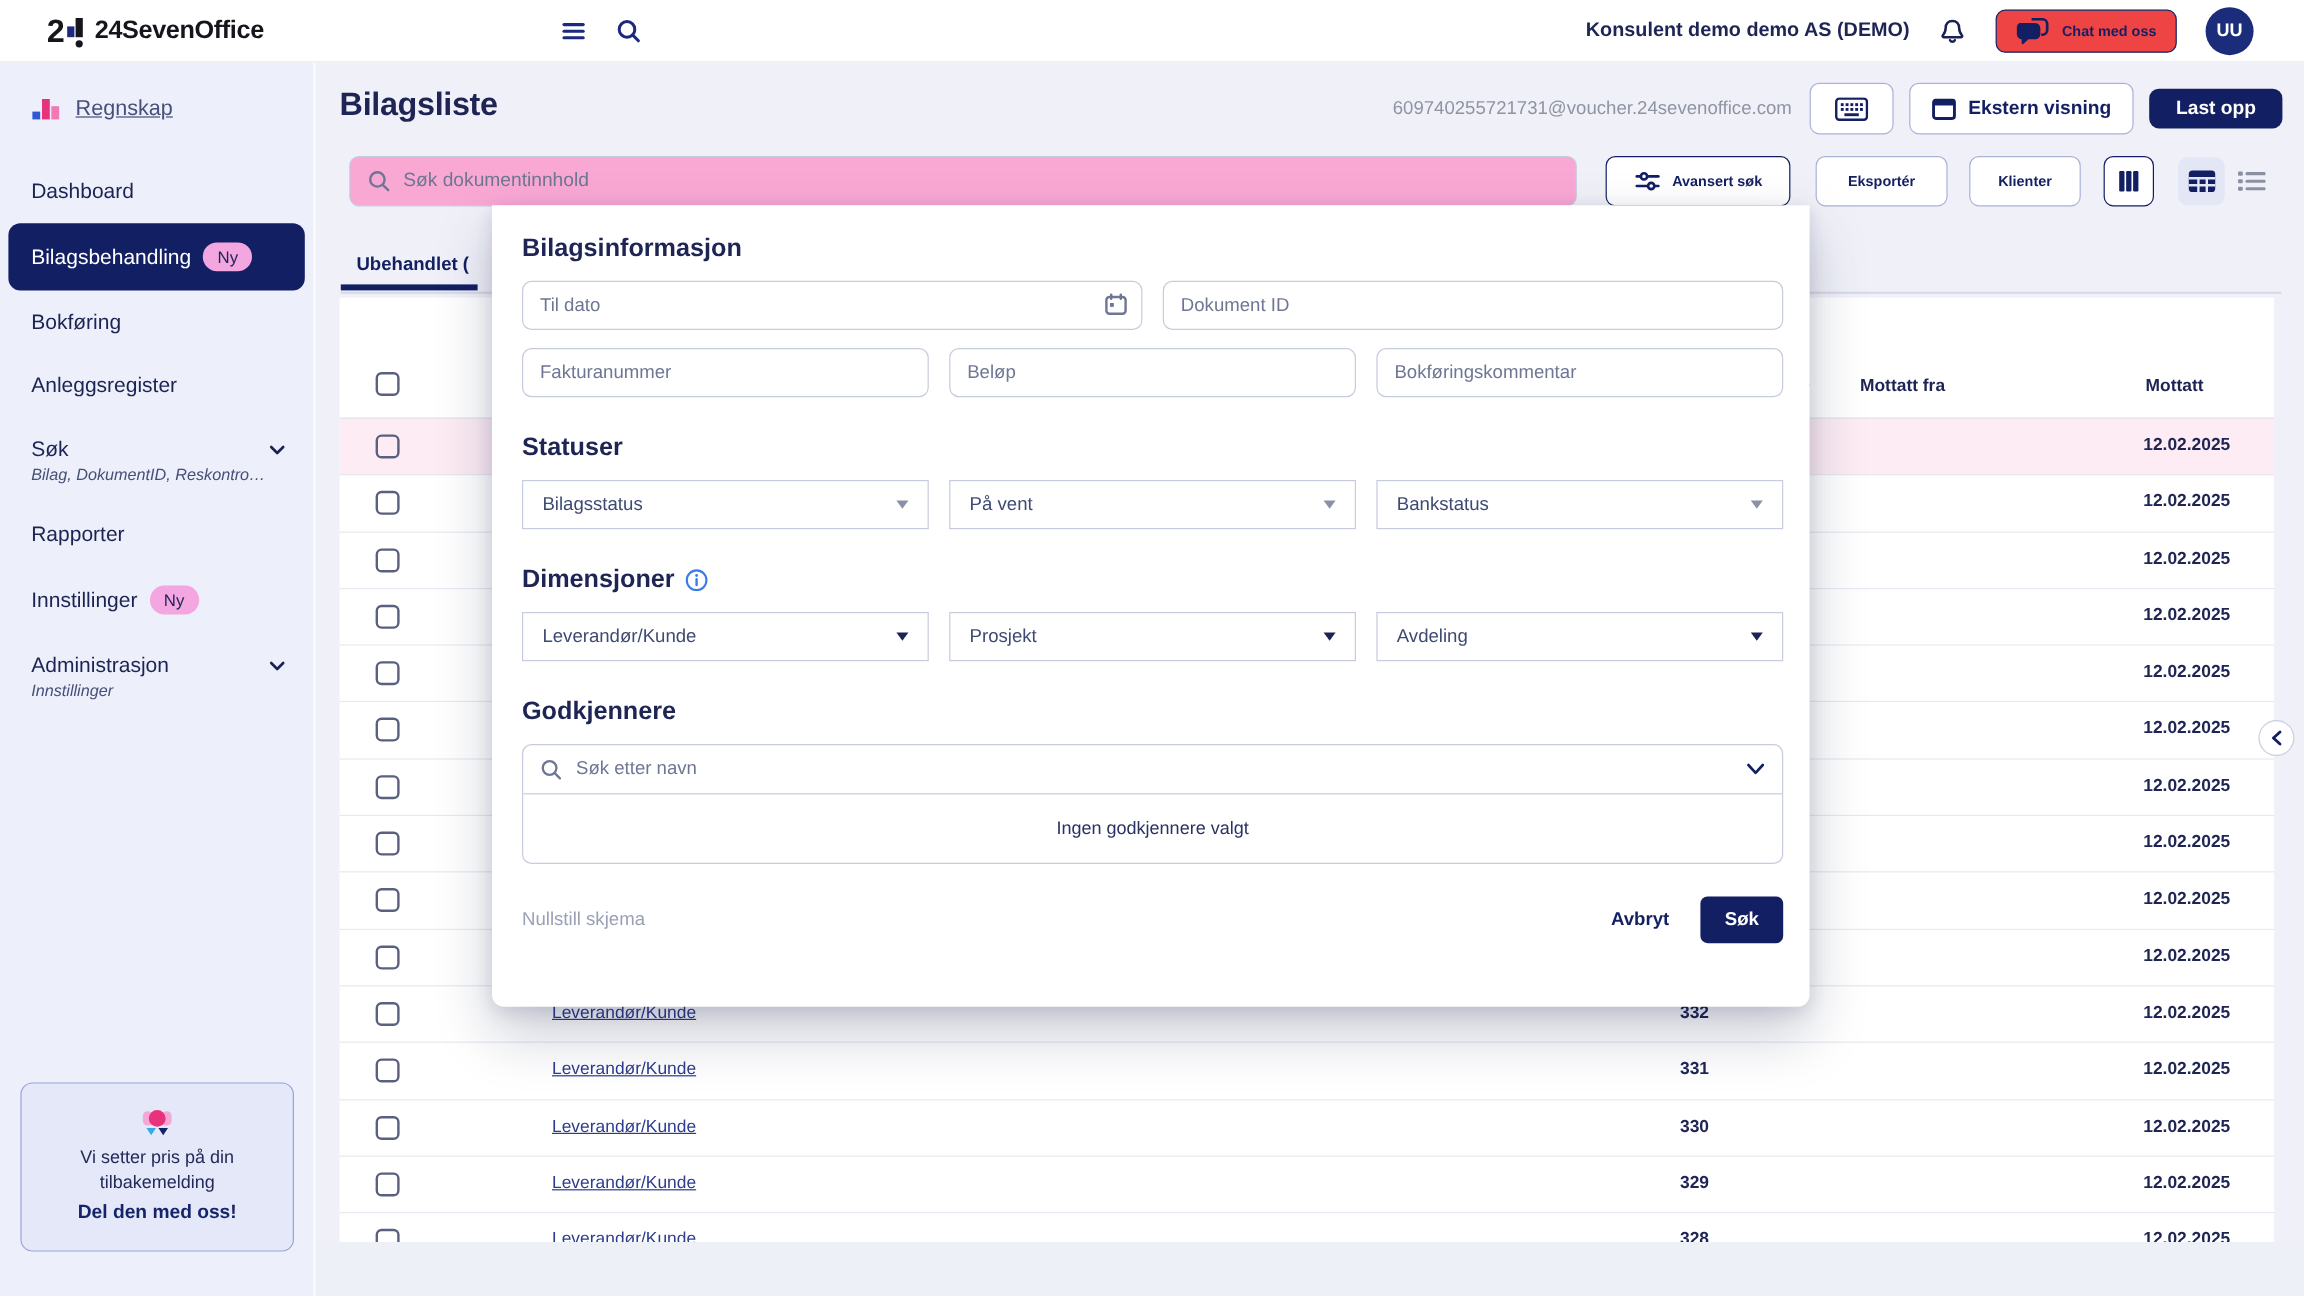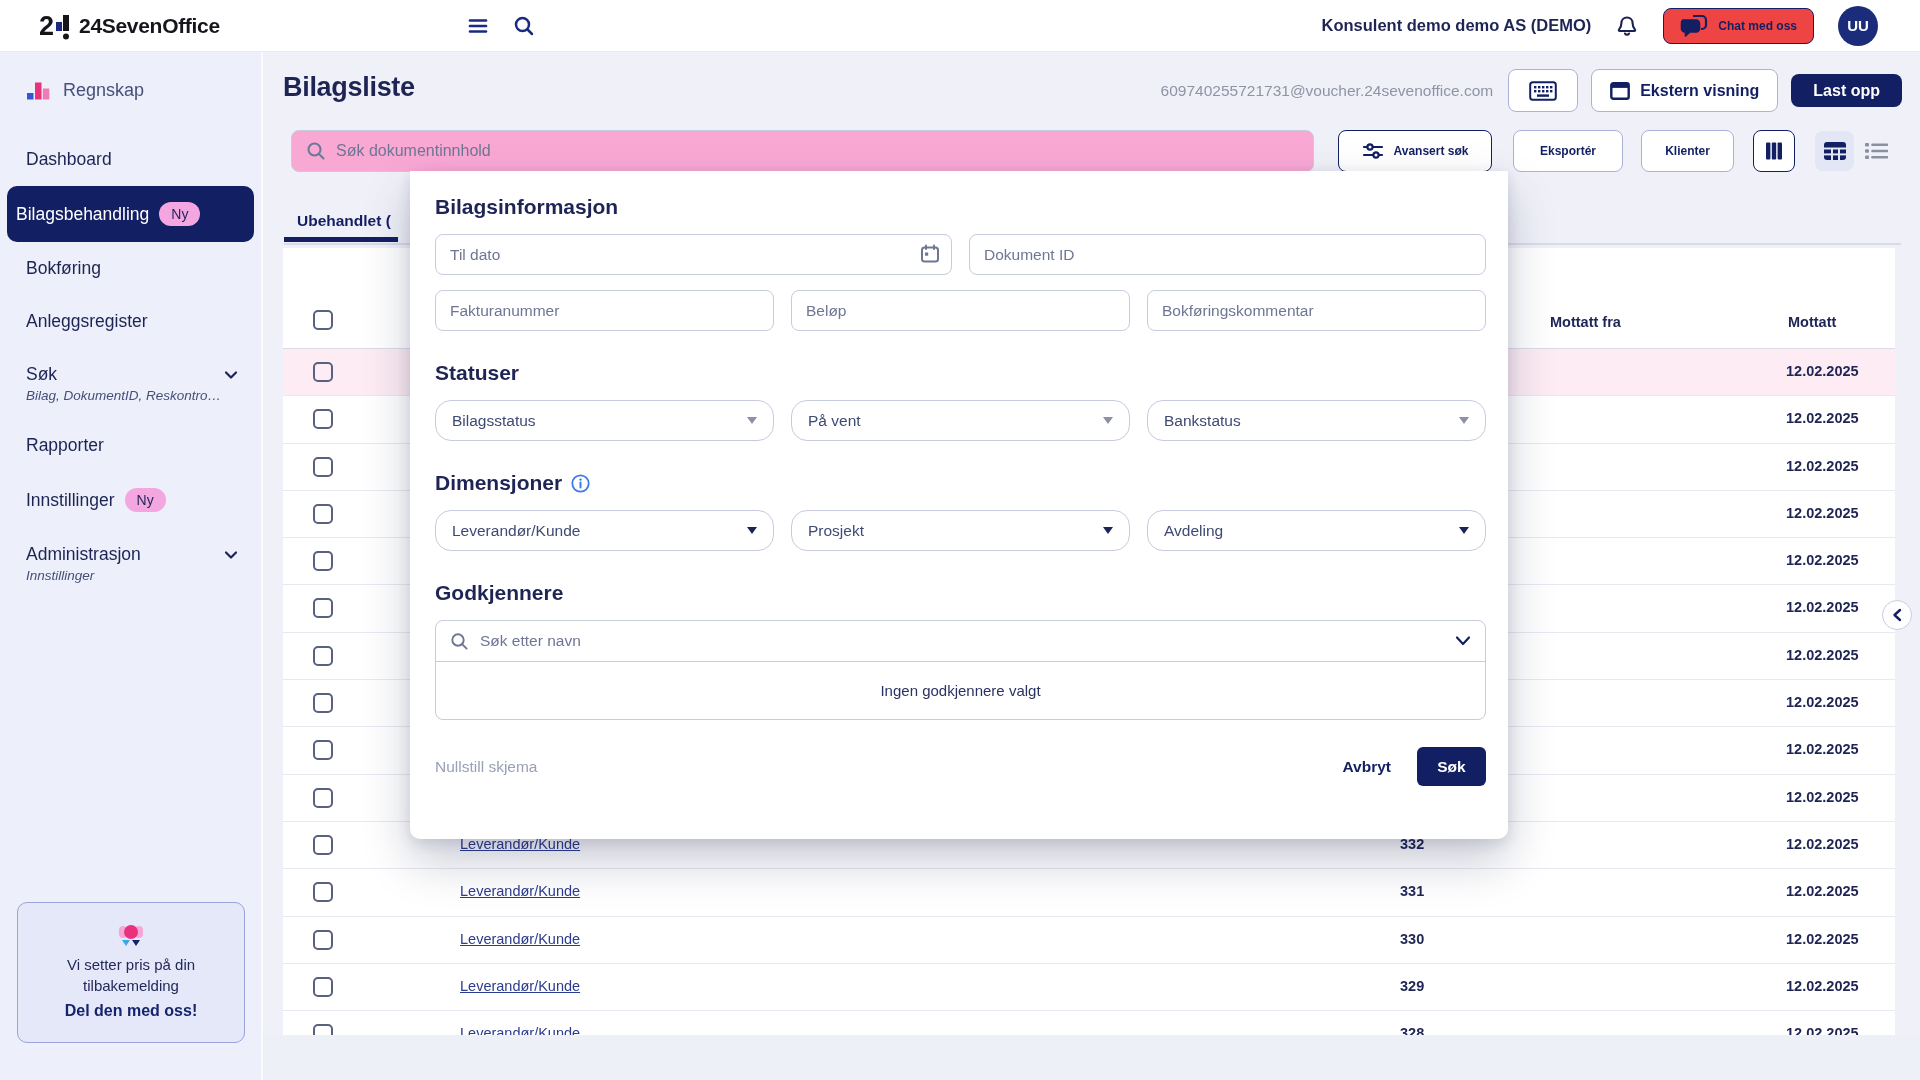--- a/index.html
+++ b/index.html
@@ -21,25 +21,25 @@
   .tb-icon{display:flex;align-items:center;justify-content:center;width:32px;height:32px;cursor:pointer;color:#1b2a80;}
   .tb-icon.menu{margin-left:242px;}
   .tb-icon.search{margin-left:14px;}
   .topbar-right{margin-left:auto;display:flex;align-items:center;gap:24px;margin-right:42px;}
   .company{font-size:16.5px;font-weight:700;color:var(--navy-text);}
   .chat-btn{display:flex;align-items:center;gap:10px;height:36px;padding:0 16px;border:1.5px solid var(--navy);border-radius:8px;background:#ef4444;color:var(--navy);font-size:12px;font-weight:700;cursor:pointer;}
   .avatar{width:40px;height:40px;border-radius:50%;background:#1b2d7a;color:#fff;font-size:15px;font-weight:700;display:flex;align-items:center;justify-content:center;cursor:pointer;}
 
   
   .sidebar{position:absolute;left:0;top:52px;width:263px;height:1028px;background:var(--sb-bg);border-right:2px solid #fbfbfe;z-index:40;}
-  .sb-brand{display:flex;align-items:center;gap:12px;padding:26px 20px 30px 26px;color:#47507a;font-size:18px;}
+  .sb-brand{display:flex;align-items:center;gap:12px;padding:26px 20px 30px 26px;color:#47507a;font-size:18px;text-decoration:underline;}
   .sb-nav{display:flex;flex-direction:column;}
   .sb-item{position:relative;padding:16px 16px 16px 26px;font-size:17.5px;color:#1c2454;cursor:pointer;}
   .sb-item .sb-main{display:flex;align-items:center;gap:10px;}
-  .sb-item.active{background:var(--navy);color:#fff;margin:0 7px;padding-left:9px;border-radius:10px;}
+  .sb-item.active{background:var(--navy);color:#fff;margin:0 7px;padding-left:19px;border-radius:10px;}
   .sb-badge{background:var(--pill-pink);color:#1f2557;font-size:14px;padding:4px 12px;border-radius:999px;}
   .sb-chevron{margin-left:auto;margin-right:6px;width:16px;height:16px;color:#1c2454;flex:none;}
   .sb-sub{font-size:13.5px;font-style:italic;color:#454f78;margin-top:3px;}
   .feedback-card{position:absolute;left:17px;top:850px;width:228px;height:141px;background:#e4e8f9;border:1px solid #9aa3da;border-radius:10px;display:flex;flex-direction:column;align-items:center;justify-content:center;gap:6px;padding:10px 14px;text-align:center;}
   .fb-text{font-size:15px;color:#232a58;line-height:1.35;}
   .fb-link{font-size:16px;font-weight:700;color:#16246b;cursor:pointer;}
 
   
   .page-title{position:absolute;left:283px;top:72px;font-size:27px;font-weight:700;color:var(--navy-text);letter-spacing:-.3px;z-index:10;}
   .header-right{position:absolute;right:18px;top:69px;display:flex;align-items:center;gap:13px;z-index:10;}
@@ -86,21 +86,21 @@
   .footer-strip{position:absolute;left:263px;top:1035px;width:1657px;height:45px;background:var(--strip-bg);z-index:30;}
 
   
   .panel{position:absolute;left:398px;top:171px;width:1098px;height:668px;background:#fff;border-radius:0 0 10px 10px;box-shadow:0 22px 48px rgba(15,23,68,.22),0 4px 14px rgba(15,23,68,.12);z-index:50;padding:24px 22px 0 25px;margin-left:12px;}
   .panel h2{font-size:21px;font-weight:700;color:var(--navy-text);display:flex;align-items:center;gap:9px;}
   .p-row{display:flex;gap:17px;margin-top:15px;}
   .p-field{position:relative;flex:1;height:41px;}
   .p-field input{width:100%;height:41px;border:1px solid var(--input-border);border-radius:8px;padding:0 40px 0 14px;font-size:15.5px;font-family:inherit;color:var(--navy-text);outline:none;background:#fff;}
   .p-field input::placeholder{color:var(--placeholder);}
   .field-icon{position:absolute;right:12px;top:10px;color:#6e7694;pointer-events:none;}
-  .dropdown{flex:1;height:41px;border:1px solid var(--input-border);border-radius:16px;display:flex;align-items:center;padding:0 16px;font-size:15.5px;color:#3e4a73;cursor:pointer;background:#fff;}
+  .dropdown{flex:1;height:41px;border:1px solid var(--input-border);border-radius:0;display:flex;align-items:center;padding:0 16px;font-size:15.5px;color:#3e4a73;cursor:pointer;background:#fff;}
   .caret{margin-left:auto;width:0;height:0;border-left:5.5px solid transparent;border-right:5.5px solid transparent;border-top:7px solid #8b90a6;}
   .caret.navy{border-top-color:#1c2454;}
   .sect{margin-top:30px;}
   .approver-box{margin-top:15px;border:1px solid var(--input-border);border-radius:8px;overflow:hidden;}
   .approver-search{height:41px;border-bottom:1px solid var(--input-border);display:flex;align-items:center;padding:0 14px;gap:11px;}
   .approver-search input{border:none;outline:none;flex:1;font-size:15.5px;font-family:inherit;color:var(--navy-text);}
   .approver-search input::placeholder{color:var(--placeholder);}
   .approver-empty{height:57px;display:flex;align-items:center;justify-content:center;font-size:15px;color:#2a3263;}
   .panel-footer{display:flex;align-items:center;margin-top:27px;}
   .reset-link{font-size:15.5px;color:#9aa0b5;cursor:pointer;}

